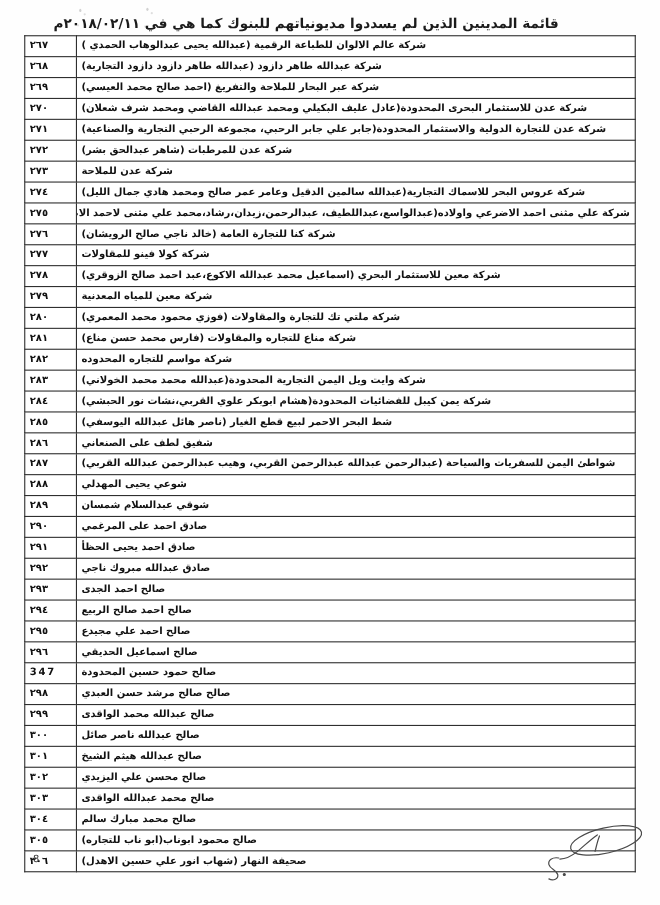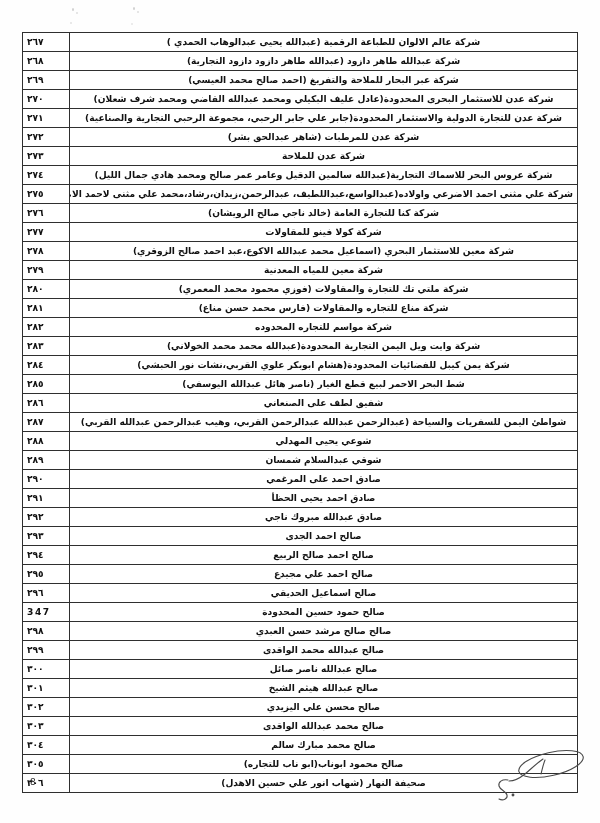--- a/index.html
+++ b/index.html
@@ -79,21 +79,21 @@
   }
   td.col-num {
     width: 38px;
     text-align: left;
     font-weight: bold;
     font-size: 11px;
     letter-spacing: 1.6px;
     padding: 0 1px;
   }
   td.col-name {
-    text-align: center;
+    text-align: left;
     font-weight: bold;
     direction: rtl;
   }
 
   .page-number {
     position: absolute;
     left: 30px;
     bottom: 36px;
     font-size: 9px;
     color: #2a2a2a;
@@ -114,20 +114,21 @@
 
 <div class="page">
 
   <div class="speck s1"></div>
   <div class="speck s2"></div>
   <div class="speck s3"></div>
   <div class="speck s4"></div>
   <div class="speck s5"></div>
   <div class="speck s6"></div>
 
+  <div class="doc-title">قائمة المدينين الذين لم يسددوا مديونياتهم للبنوك كما هي في ٢٠١٨/٠٢/١١م</div>
 
   <div class="table-wrap">
     <table class="debtors">
       <tbody id="debtors-body">
           <tr>
             <td class="col-name">شركة عالم الالوان للطباعة الرقمية (عبدالله يحيى عبدالوهاب الحمدي )</td>
             <td class="col-num">٢٦٧</td>
           </tr>
           <tr>
             <td class="col-name">شركة عبدالله طاهر دازود (عبدالله طاهر دازود دازود التجارية)</td>

